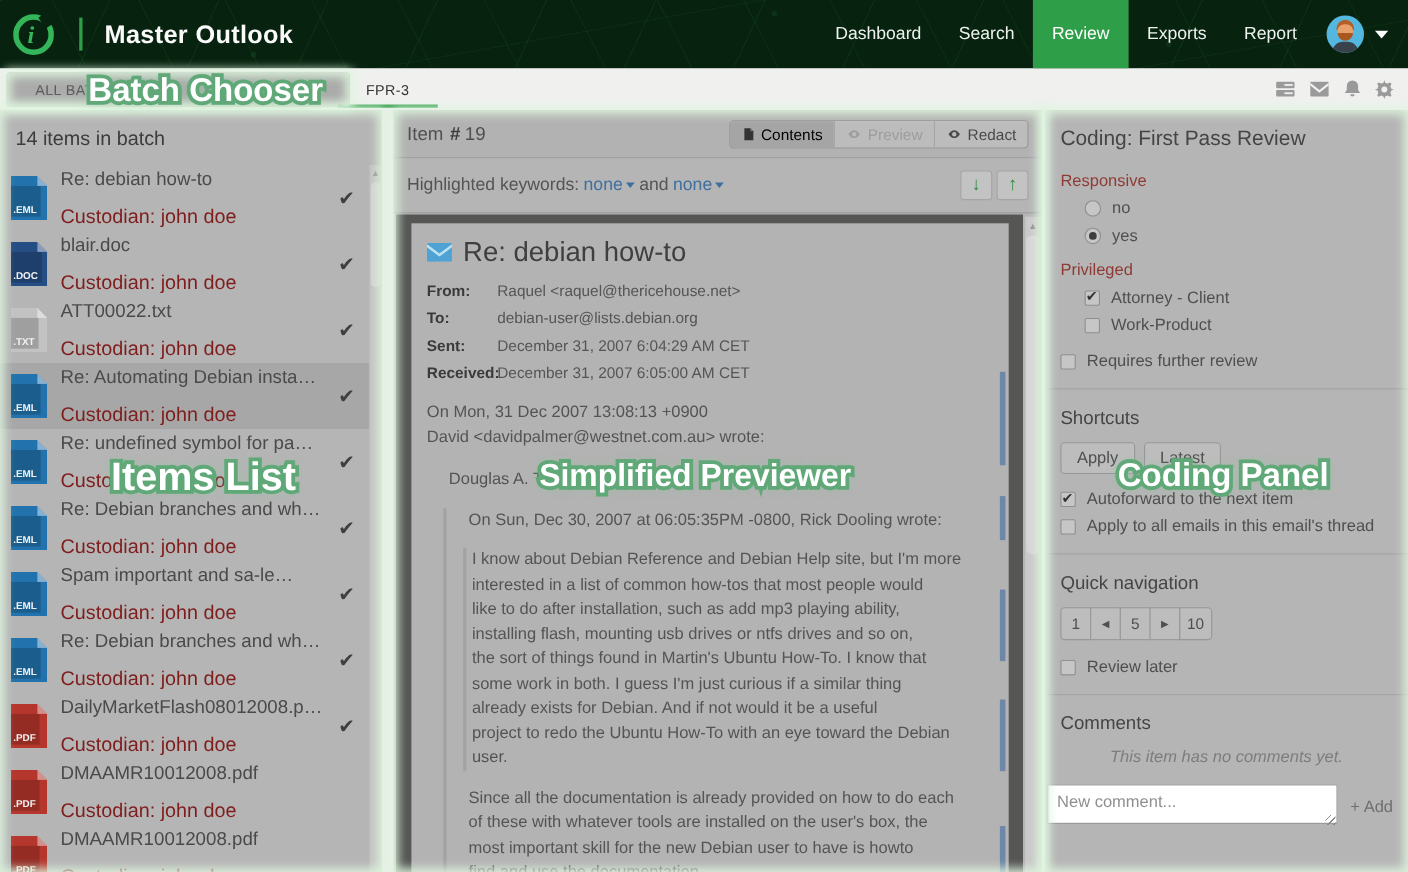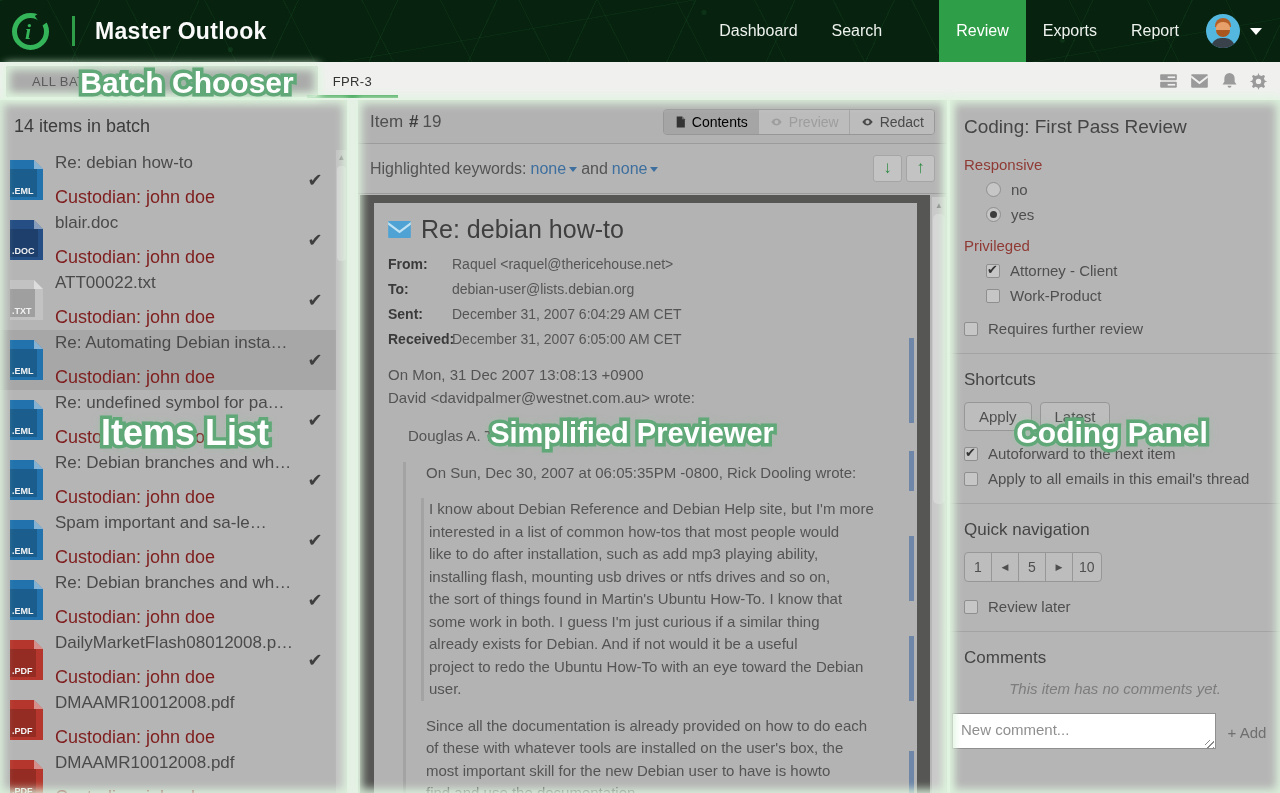--- a/index.html
+++ b/index.html
@@ -16,21 +16,21 @@
       radial-gradient(circle at 83% 65%, rgba(60,180,90,0.10) 0 2px, transparent 3px);
     display:flex; align-items:center; z-index:5; }
   .logo-wrap { display:flex; align-items:center; margin-left:12px; }
   .logo-ring { width:37px; height:37px; border:5px solid #35b55a; border-radius:50%; position:relative; }
   .logo-ring::after { content:""; position:absolute; width:14px; height:12px; right:-7px; top:-7px; background:#07230f; transform:rotate(-35deg); }
   .logo-i { position:absolute; left:8px; top:1px; color:#35b55a; font-family:"Liberation Serif","DejaVu Serif",serif; font-style:italic; font-weight:700; font-size:22px; }
   .logo-sep { width:3px; height:30px; background:#2f9e48; margin:0 0 0 23px; }
   .app-title { color:#fafafa; font-size:23px; font-weight:600; letter-spacing:0.3px; margin-left:20px; }
   .nav-spacer { flex:1; }
   .nav-item { height:62px; line-height:62px; padding:0 17px; color:#eef2ee; font-size:16px; cursor:pointer; }
-  .nav-item.active { background:#2f9e48; color:#fff;margin-left:40px; }
+  .nav-item.active { background:#2f9e48; color:#fff; }
   .avatar-wrap { display:flex; align-items:center; margin:0 18px 0 10px; }
   .avatar { width:34px; height:34px; border-radius:50%; background:#54b7e0; position:relative; overflow:hidden; }
   .avatar .hair { position:absolute; left:9px; top:4px; width:16px; height:9px; background:#b55f28; border-radius:8px 8px 0 0; }
   .avatar .face { position:absolute; left:10px; top:8px; width:14px; height:13px; background:#e8a06a; border-radius:45%; }
   .avatar .beard { position:absolute; left:10px; top:16px; width:14px; height:7px; background:#a9561f; border-radius:0 0 7px 7px; }
   .avatar .body { position:absolute; left:5px; bottom:-3px; width:24px; height:13px; background:#39414a; border-radius:10px 10px 0 0; }
   .caret-down { width:0; height:0; border-left:6px solid transparent; border-right:6px solid transparent; border-top:7px solid #fff; margin-left:10px; }
 
   
   .tabbar { position:absolute; left:0; top:62px; width:1280px; height:38px; background:#f0f1ef; display:flex; align-items:stretch; z-index:1; }

